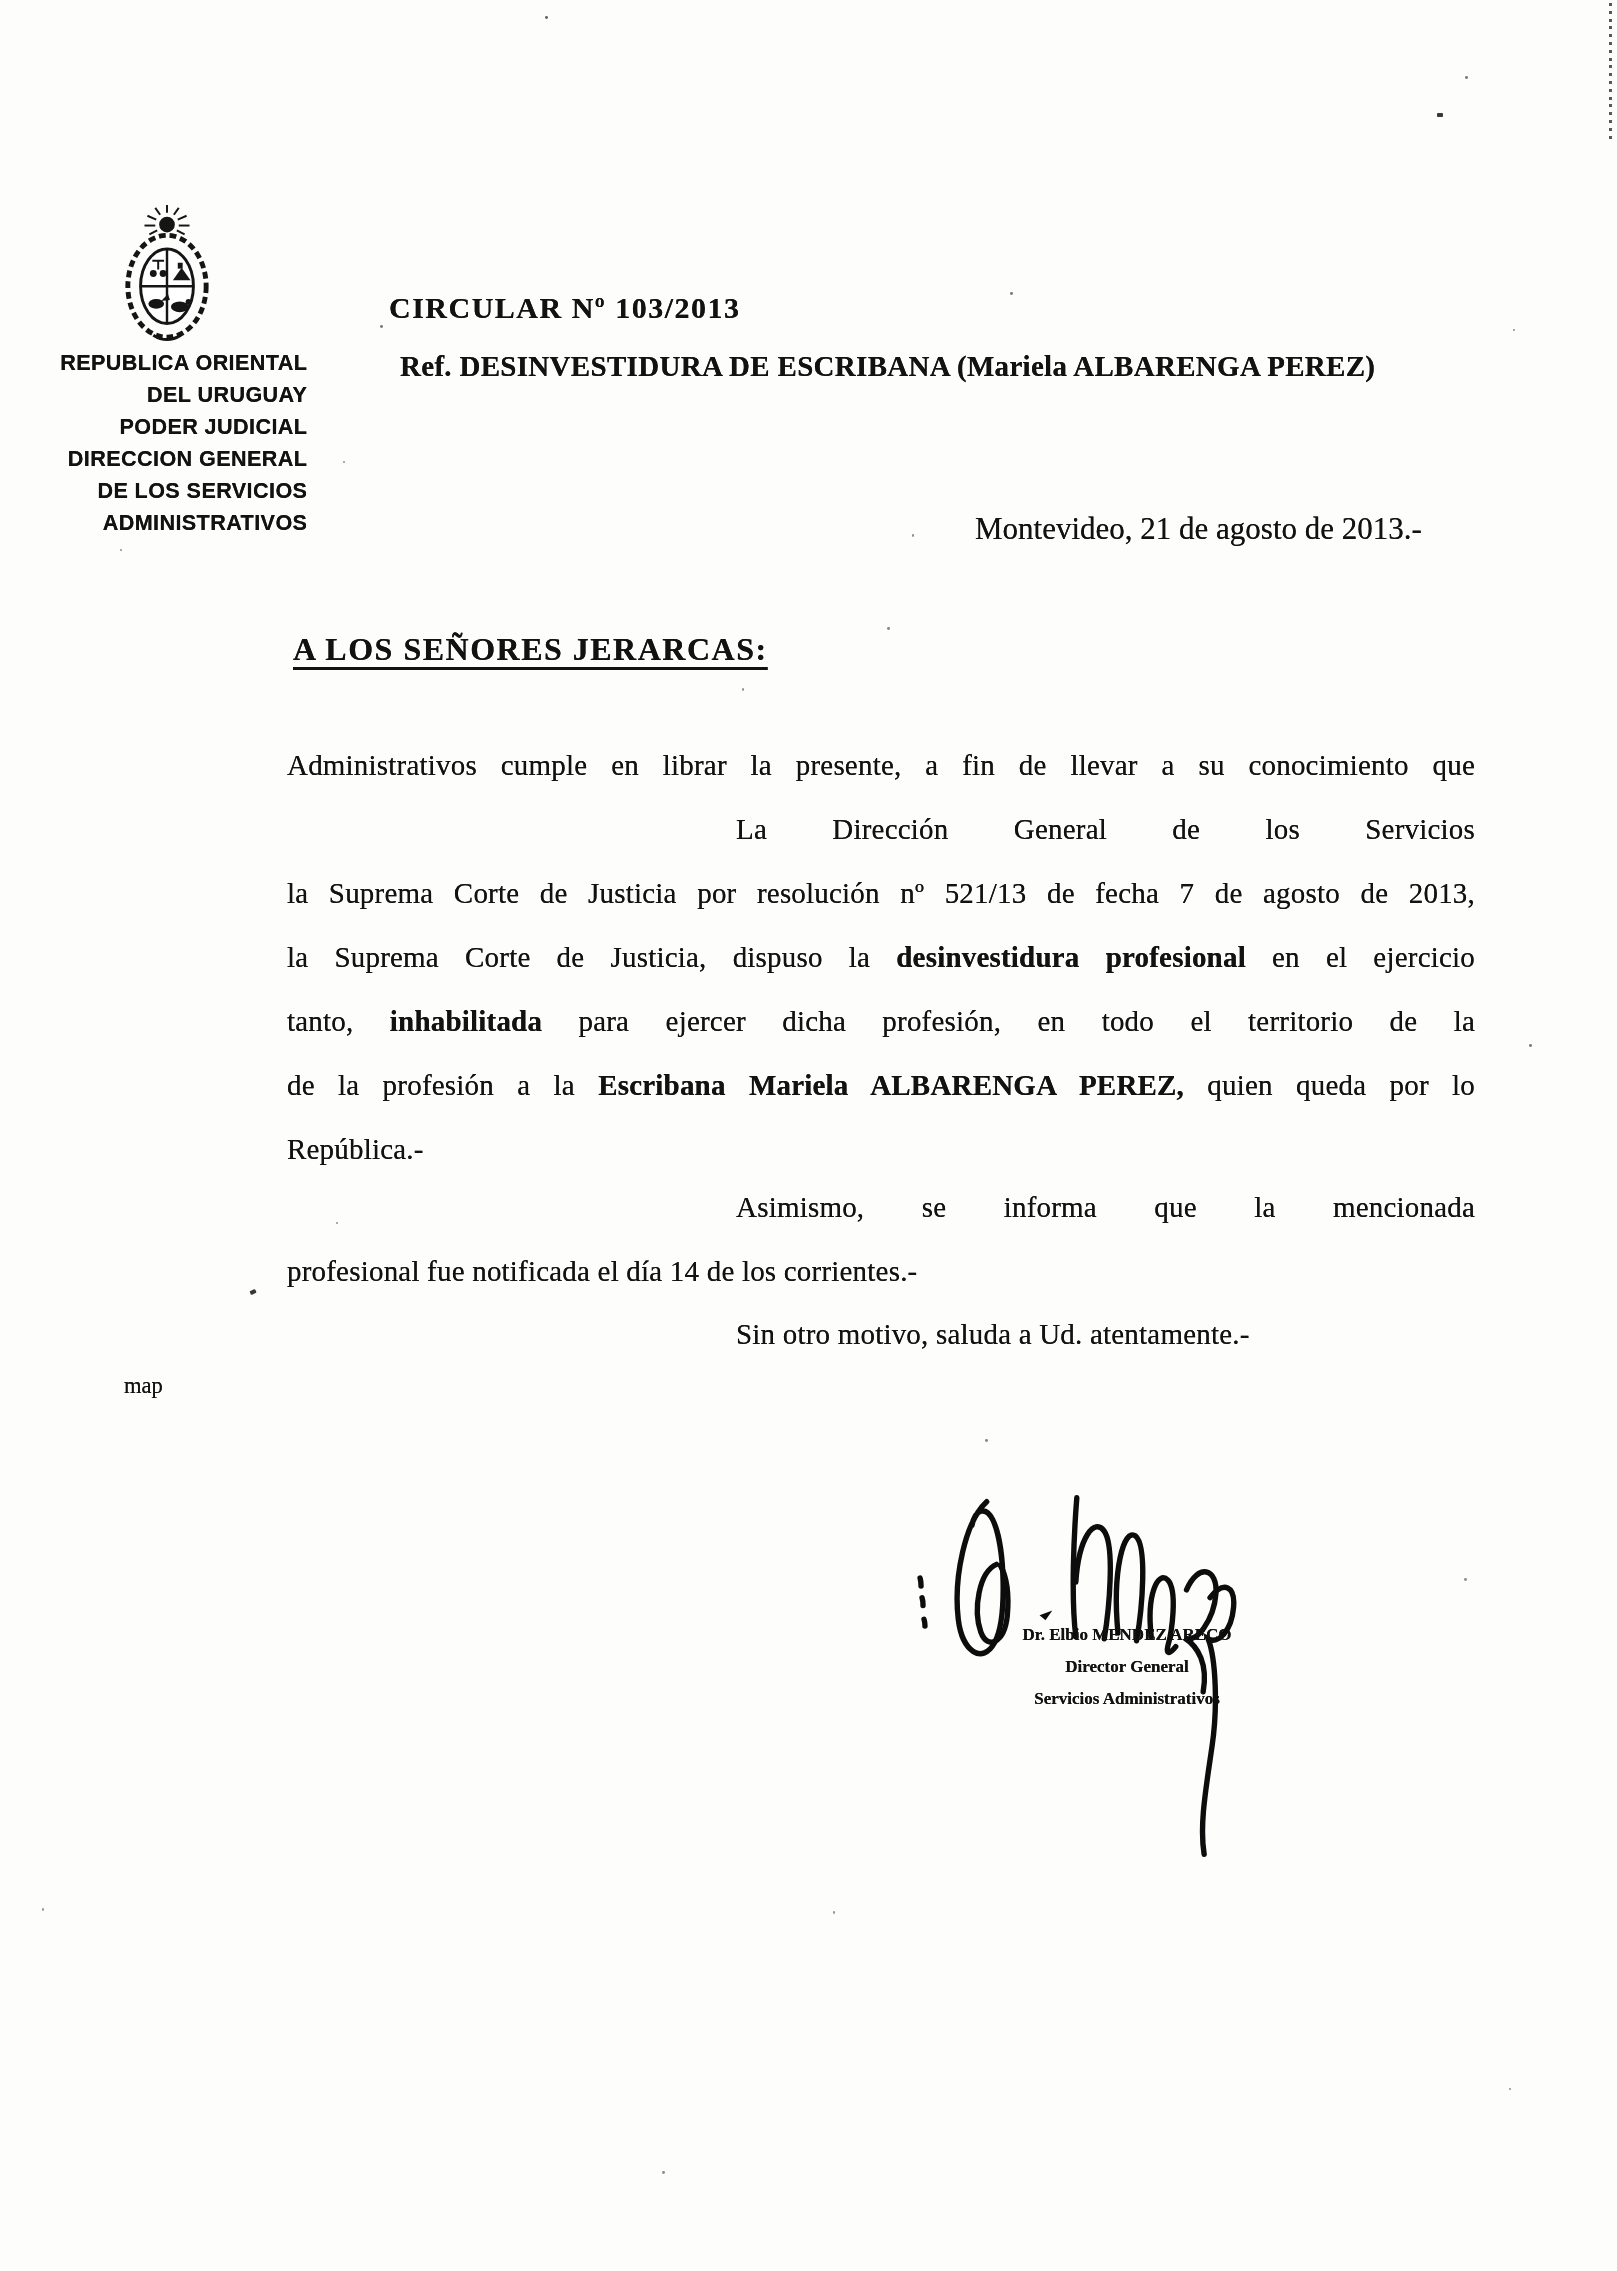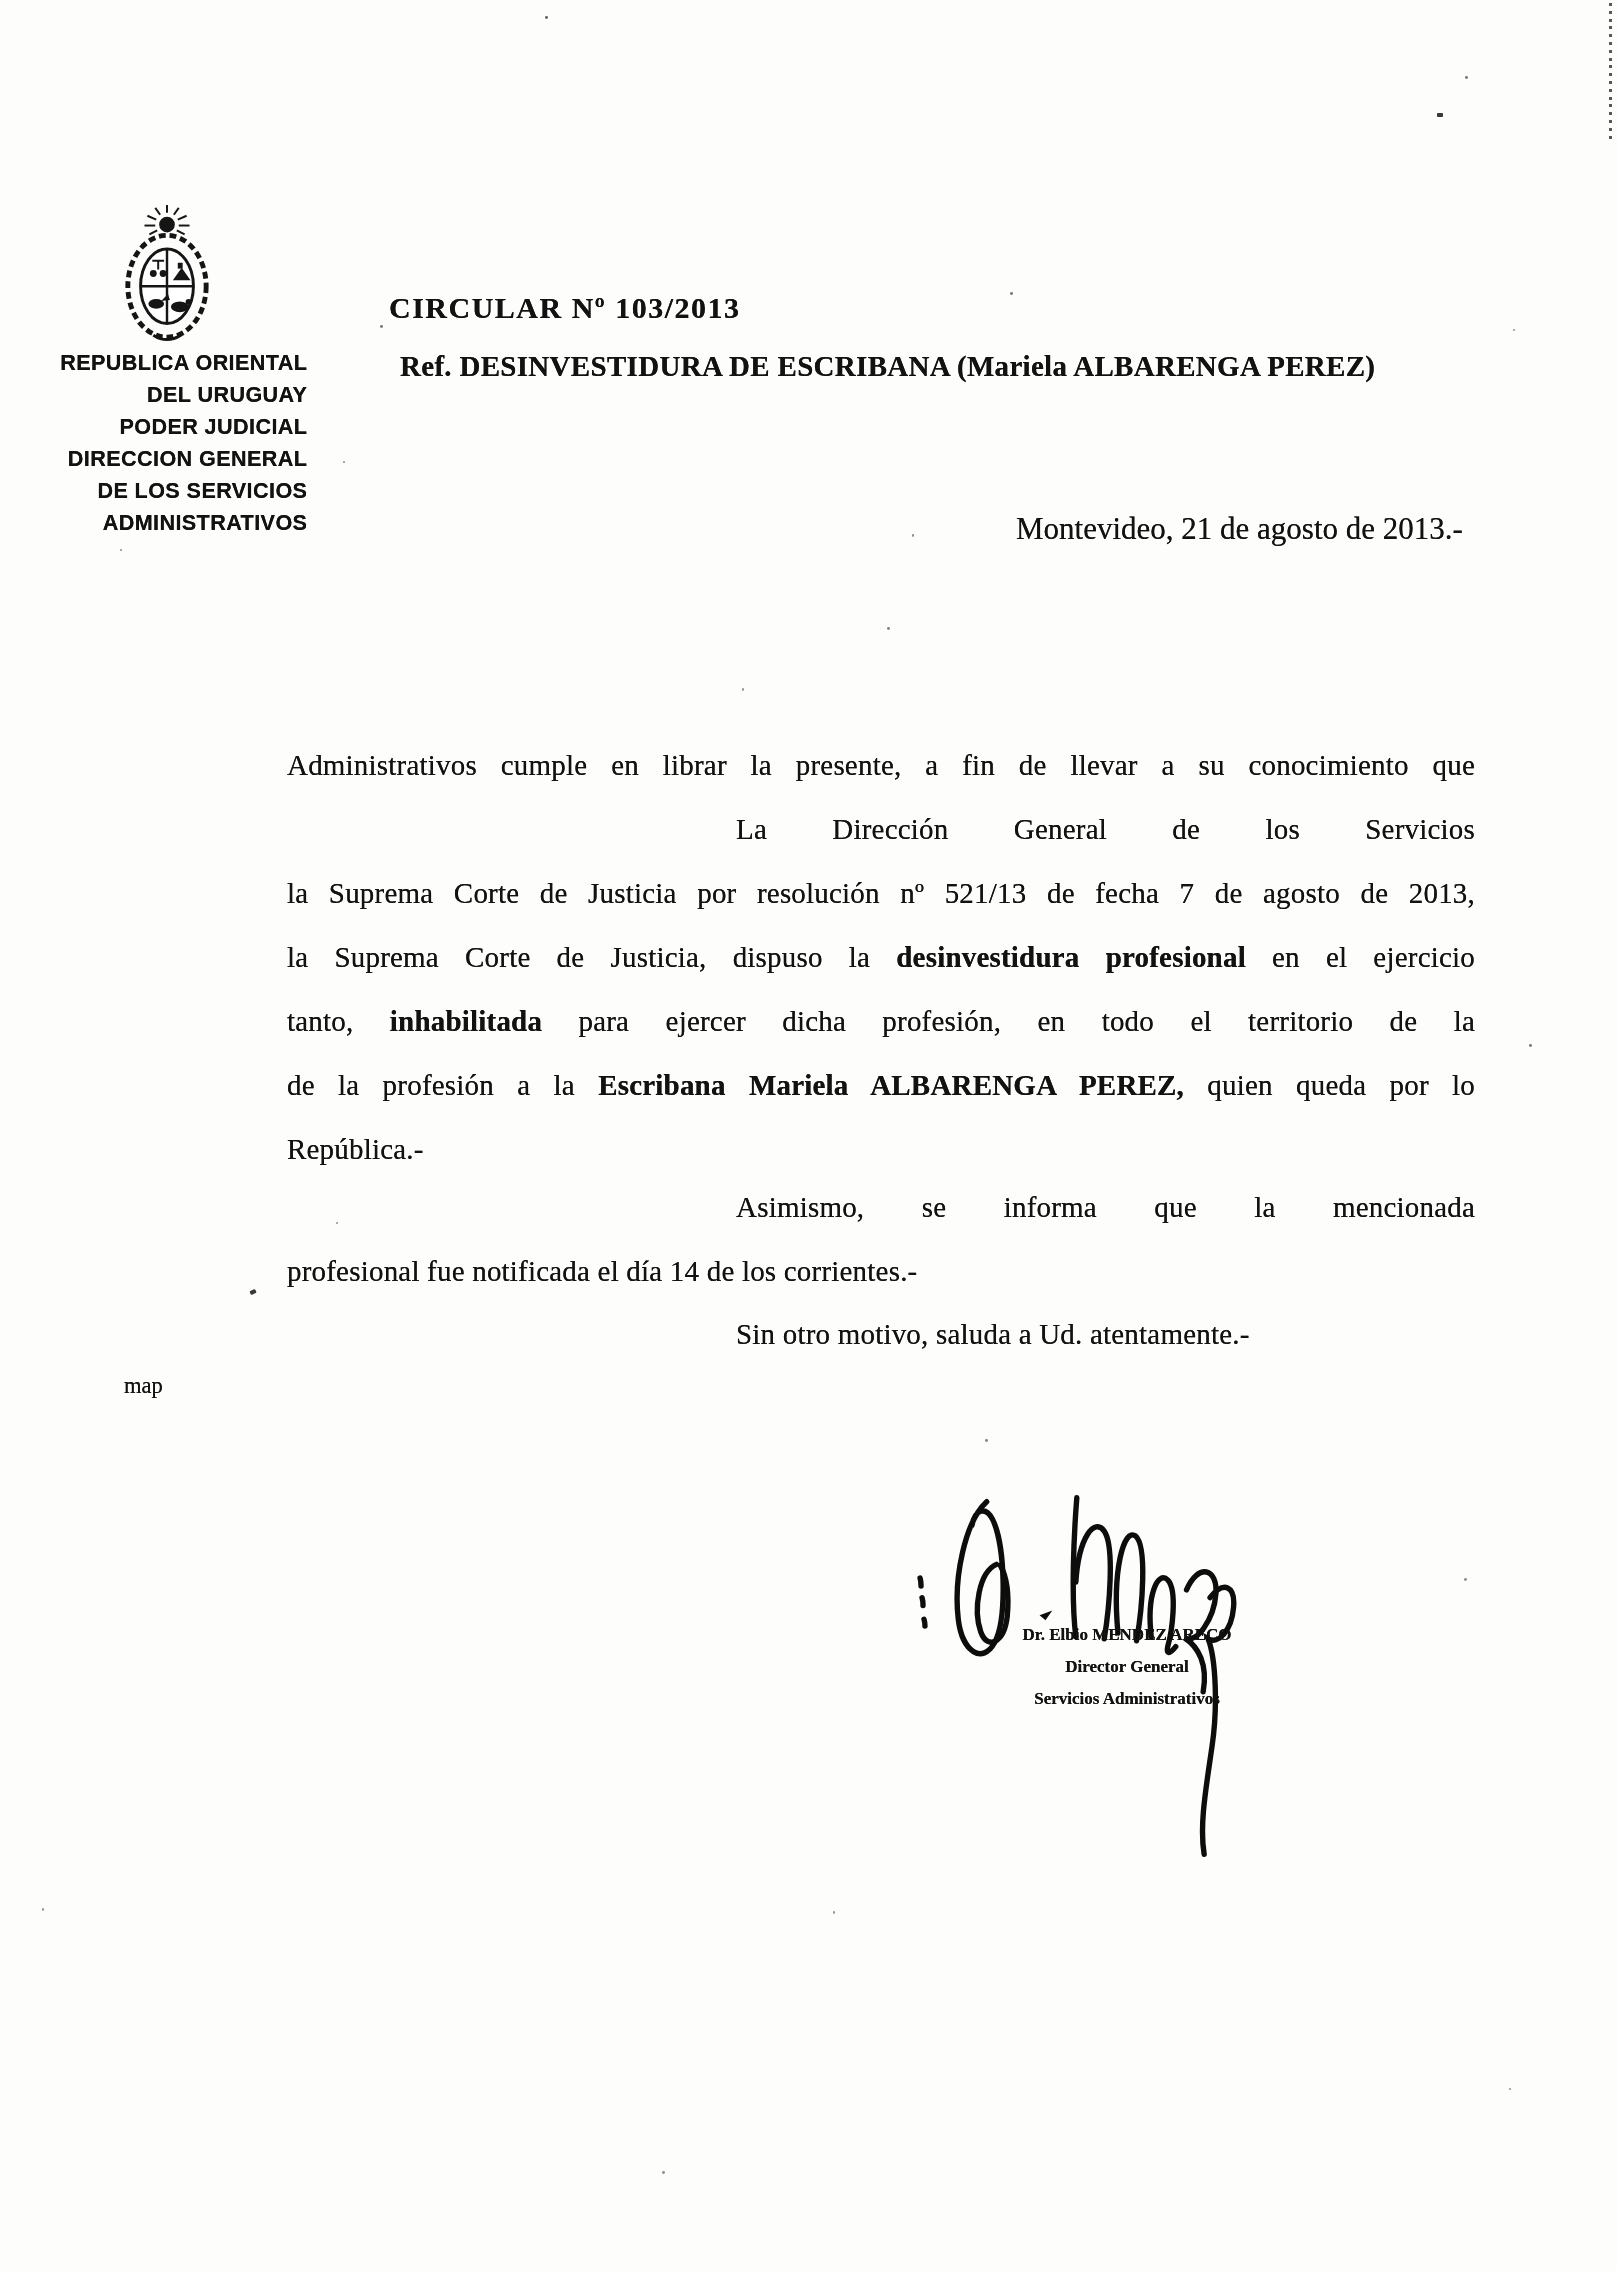--- a/index.html
+++ b/index.html
@@ -11,21 +11,21 @@
   .letterhead{position:absolute;left:27.4px;top:204px;width:280px;text-align:right;}
   .coat{display:block;margin:0 auto 3.9px auto;}
   .lh-line{font-family:"Liberation Sans",sans-serif;font-weight:bold;font-size:21.6px;
            line-height:32px;letter-spacing:0.4px;white-space:nowrap;}
 
   
   .circular{position:absolute;left:389px;top:291px;font-weight:bold;font-size:30px;
             letter-spacing:1.5px;white-space:nowrap;}
   .refline{position:absolute;left:400px;top:350px;font-weight:bold;font-size:29px;
            letter-spacing:0.3px;white-space:nowrap;}
-  .dateline{position:absolute;left:975px;top:511px;font-size:31px;white-space:nowrap;margin-left:41px;}
+  .dateline{position:absolute;left:975px;top:511px;font-size:31px;white-space:nowrap;}
   .salutation{position:absolute;left:293px;top:631px;font-weight:bold;font-size:32px;
               letter-spacing:1.5px;white-space:nowrap;text-decoration:underline;
               text-decoration-thickness:2.5px;text-underline-offset:6.9px;}
 
   
   .bodyblock{position:absolute;left:287px;width:1188px;font-size:29px;letter-spacing:0.2px;}
   .p1{top:733px;} .p2{top:1175px;} .p3{top:1302px;}
   .bl{height:64px;line-height:64px;white-space:nowrap;}
   .just{text-align:justify;text-align-last:justify;}
   .ind{margin-left:449px;}
@@ -105,20 +105,21 @@
     <div class="lh-line inkish">DEL URUGUAY</div>
     <div class="lh-line inkish">PODER JUDICIAL</div>
     <div class="lh-line inkish">DIRECCION GENERAL</div>
     <div class="lh-line inkish">DE LOS SERVICIOS</div>
     <div class="lh-line inkish">ADMINISTRATIVOS</div>
   </header>
 
   <div class="circular inkish">CIRCULAR Nº 103/2013</div>
   <div class="refline inkish">Ref. DESINVESTIDURA DE ESCRIBANA (Mariela ALBARENGA PEREZ)</div>
   <div class="dateline inkish">Montevideo, 21 de agosto de 2013.-</div>
+  <div class="salutation inkish">A LOS SEÑORES JERARCAS:</div>
 
   <section class="bodyblock p1 inkish">
     <div class="bl just"><span>Administrativos cumple en librar la presente, a fin de llevar a su conocimiento que</span></div>
     <div class="bl just ind"><span>La Dirección General de los Servicios</span></div>
     <div class="bl just"><span>la Suprema Corte de Justicia por resolución nº 521/13 de fecha 7 de agosto de 2013,</span></div>
     <div class="bl just"><span>la Suprema Corte de Justicia, dispuso la </span><span class="bb">desinvestidura profesional</span><span> en el ejercicio</span></div>
     <div class="bl just"><span>tanto, </span><span class="bb">inhabilitada</span><span> para ejercer dicha profesión, en todo el territorio de la</span></div>
     <div class="bl just"><span>de la profesión a la </span><span class="bb">Escribana Mariela ALBARENGA PEREZ,</span><span> quien queda por lo</span></div>
     <div class="bl"><span>República.-</span></div>
   </section>

